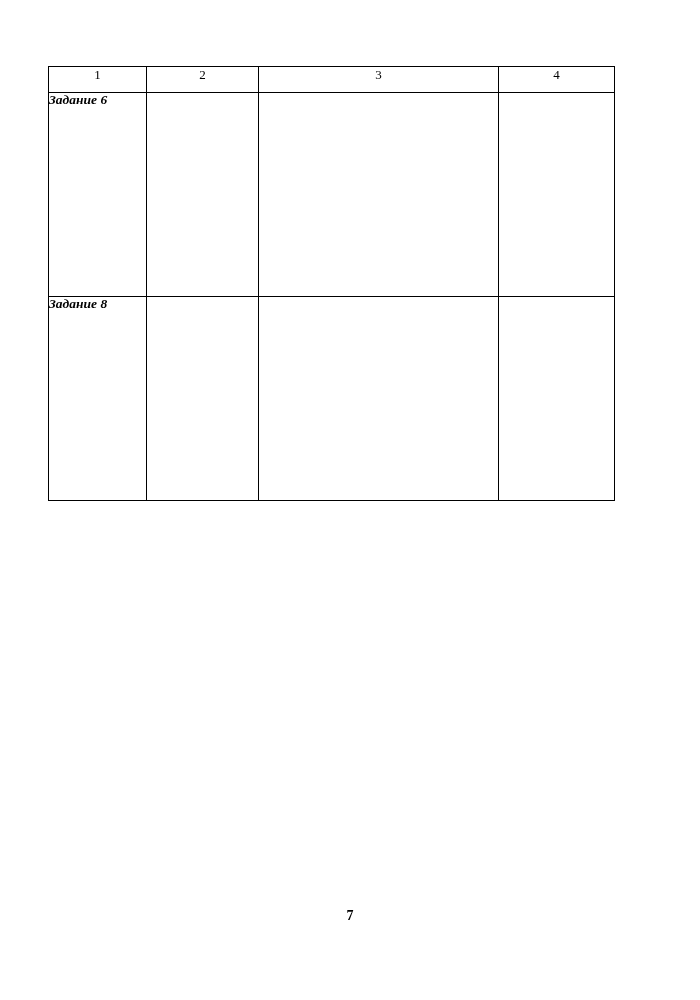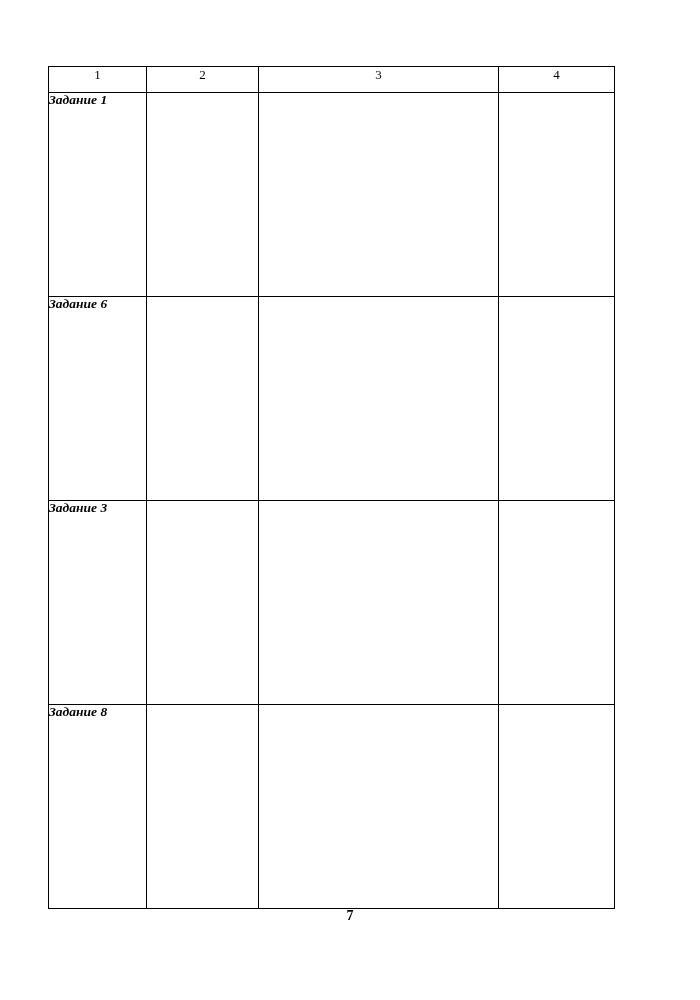--- a/index.html
+++ b/index.html
@@ -92,33 +92,21 @@
     <thead>
       <tr>
         <th class="header-cell">1</th>
         <th class="header-cell">2</th>
         <th class="header-cell">3</th>
         <th class="header-cell">4</th>
       </tr>
     </thead>
     <tbody>
       <tr class="task-row">
-        <td class="task-label">Задание 1</td>
-        <td class="answer-cell"></td>
-        <td class="answer-cell"></td>
-        <td class="answer-cell"></td>
-      </tr>
-      <tr class="task-row">
         <td class="task-label">Задание 6</td>
-        <td class="answer-cell"></td>
-        <td class="answer-cell"></td>
-        <td class="answer-cell"></td>
-      </tr>
-      <tr class="task-row">
-        <td class="task-label">Задание 3</td>
         <td class="answer-cell"></td>
         <td class="answer-cell"></td>
         <td class="answer-cell"></td>
       </tr>
       <tr class="task-row">
         <td class="task-label">Задание 8</td>
         <td class="answer-cell"></td>
         <td class="answer-cell"></td>
         <td class="answer-cell"></td>
       </tr>

